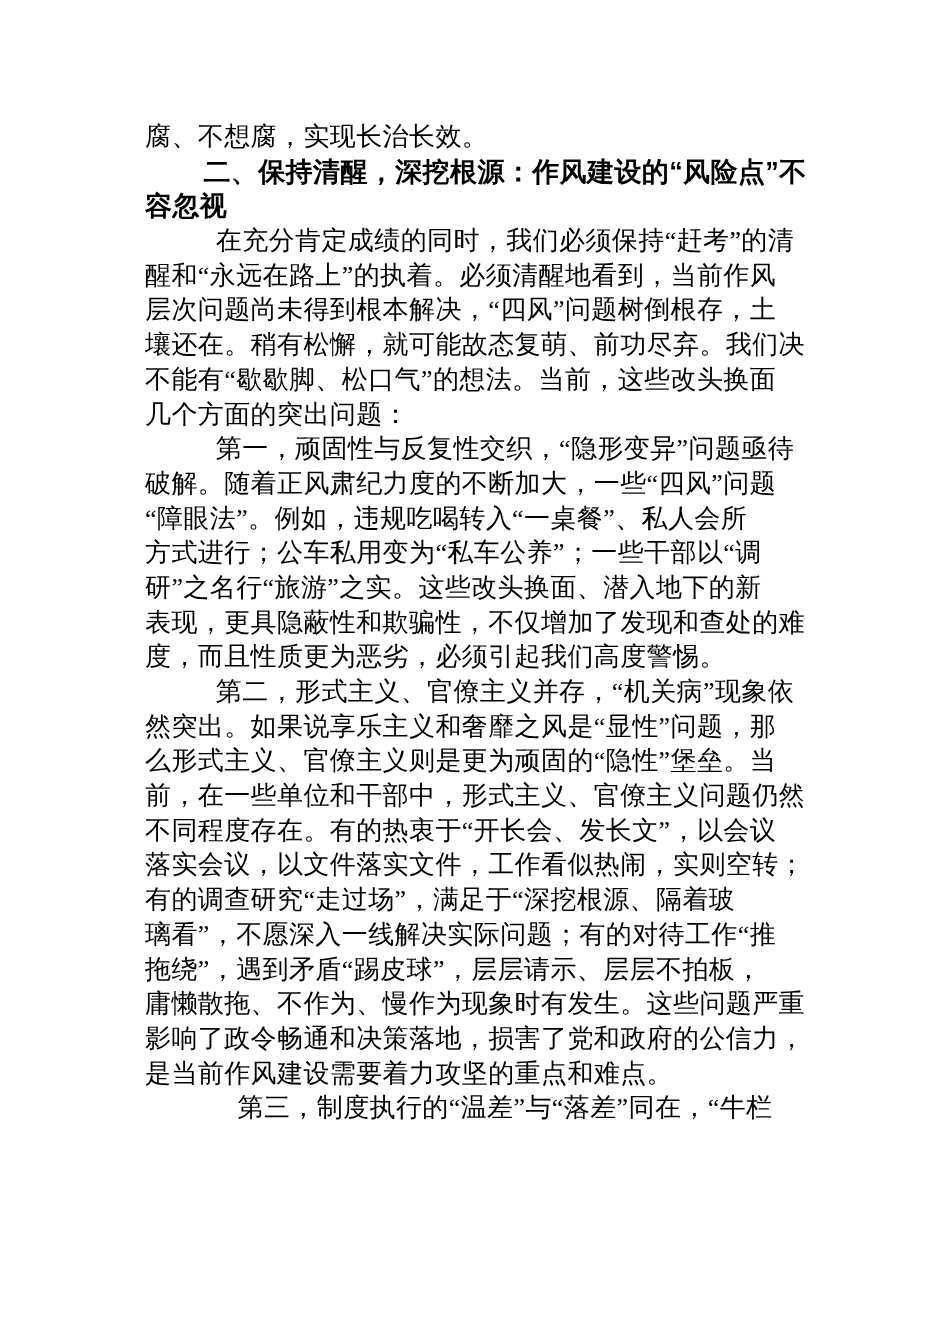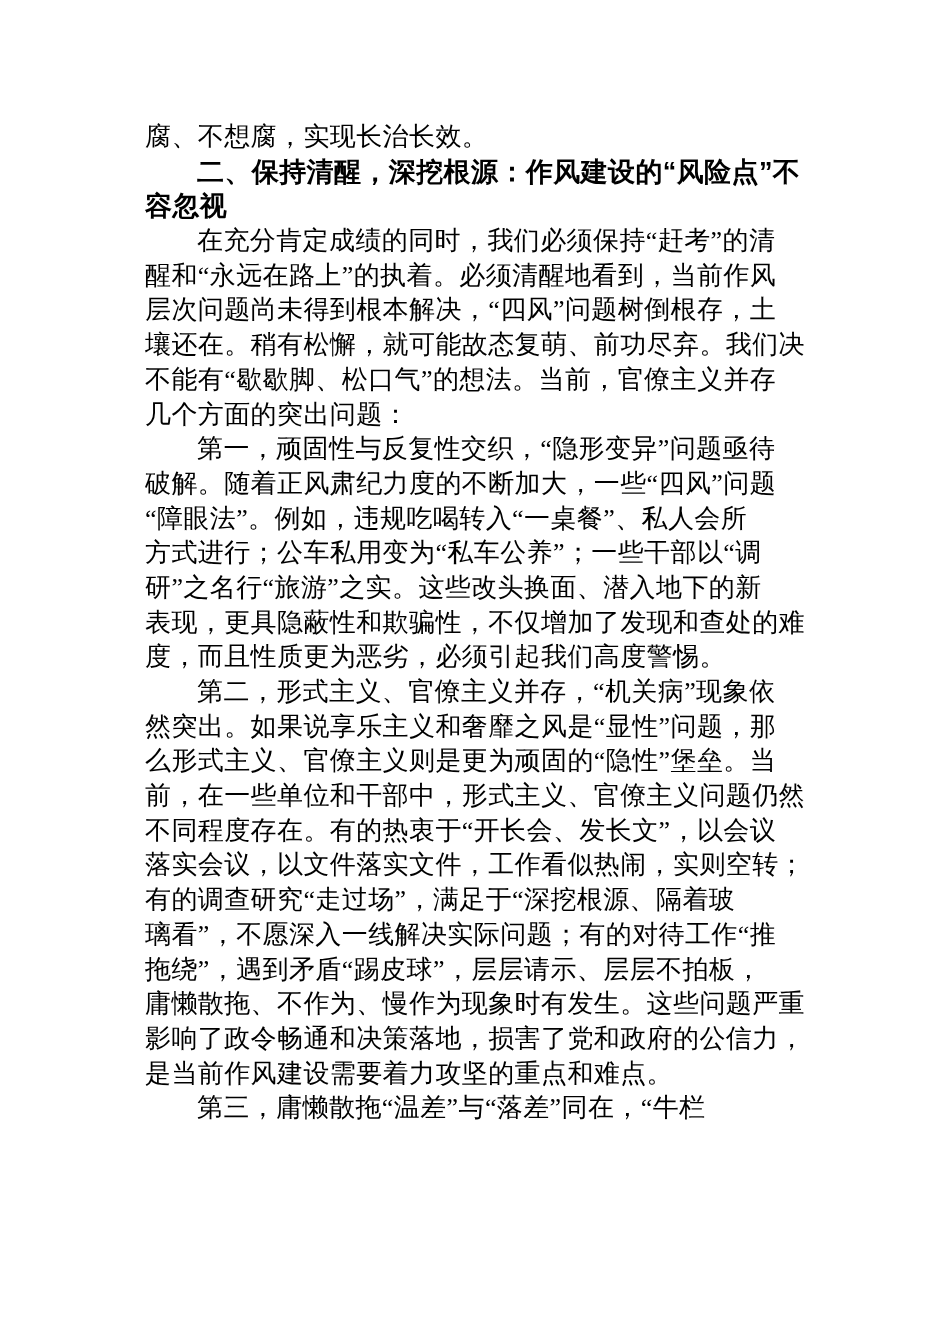--- a/index.html
+++ b/index.html
@@ -35,50 +35,51 @@
     font-weight: 400;
   }
   .line.heading {
     font-family: "Liberation Sans", sans-serif;
     font-size: 27px;
     letter-spacing: 0.4px;
     font-weight: 700;
   }
   .line.indent {
     text-indent: 52px;
+    text-align: center;
   }
 </style>
 </head>
 <body>
 
 <div class="page">
   <div class="text-block" id="doc-body">
       <div class="line body">腐、不想腐，实现长治长效。</div>
       <div class="line heading indent">二、保持清醒，深挖根源：作风建设的“风险点”不</div>
       <div class="line heading">容忽视</div>
       <div class="line body indent">在充分肯定成绩的同时，我们必须保持“赶考”的清</div>
       <div class="line body">醒和“永远在路上”的执着。必须清醒地看到，当前作风</div>
       <div class="line body">层次问题尚未得到根本解决，“四风”问题树倒根存，土</div>
       <div class="line body">壤还在。稍有松懈，就可能故态复萌、前功尽弃。我们决</div>
-      <div class="line body">不能有“歇歇脚、松口气”的想法。当前，官僚主义并存</div>
+      <div class="line body">不能有“歇歇脚、松口气”的想法。当前，这些改头换面</div>
       <div class="line body">几个方面的突出问题：</div>
       <div class="line body indent">第一，顽固性与反复性交织，“隐形变异”问题亟待</div>
       <div class="line body">破解。随着正风肃纪力度的不断加大，一些“四风”问题</div>
       <div class="line body">“障眼法”。例如，违规吃喝转入“一桌餐”、私人会所</div>
       <div class="line body">方式进行；公车私用变为“私车公养”；一些干部以“调</div>
       <div class="line body">研”之名行“旅游”之实。这些改头换面、潜入地下的新</div>
       <div class="line body">表现，更具隐蔽性和欺骗性，不仅增加了发现和查处的难</div>
       <div class="line body">度，而且性质更为恶劣，必须引起我们高度警惕。</div>
       <div class="line body indent">第二，形式主义、官僚主义并存，“机关病”现象依</div>
       <div class="line body">然突出。如果说享乐主义和奢靡之风是“显性”问题，那</div>
       <div class="line body">么形式主义、官僚主义则是更为顽固的“隐性”堡垒。当</div>
       <div class="line body">前，在一些单位和干部中，形式主义、官僚主义问题仍然</div>
       <div class="line body">不同程度存在。有的热衷于“开长会、发长文”，以会议</div>
       <div class="line body">落实会议，以文件落实文件，工作看似热闹，实则空转；</div>
       <div class="line body">有的调查研究“走过场”，满足于“深挖根源、隔着玻</div>
       <div class="line body">璃看”，不愿深入一线解决实际问题；有的对待工作“推</div>
       <div class="line body">拖绕”，遇到矛盾“踢皮球”，层层请示、层层不拍板，</div>
       <div class="line body">庸懒散拖、不作为、慢作为现象时有发生。这些问题严重</div>
       <div class="line body">影响了政令畅通和决策落地，损害了党和政府的公信力，</div>
       <div class="line body">是当前作风建设需要着力攻坚的重点和难点。</div>
-      <div class="line body indent">第三，庸懒散拖“温差”与“落差”同在，“牛栏</div>
+      <div class="line body indent">第三，制度执行的“温差”与“落差”同在，“牛栏</div>
     </div>
 </div>
 
 </body></html>

